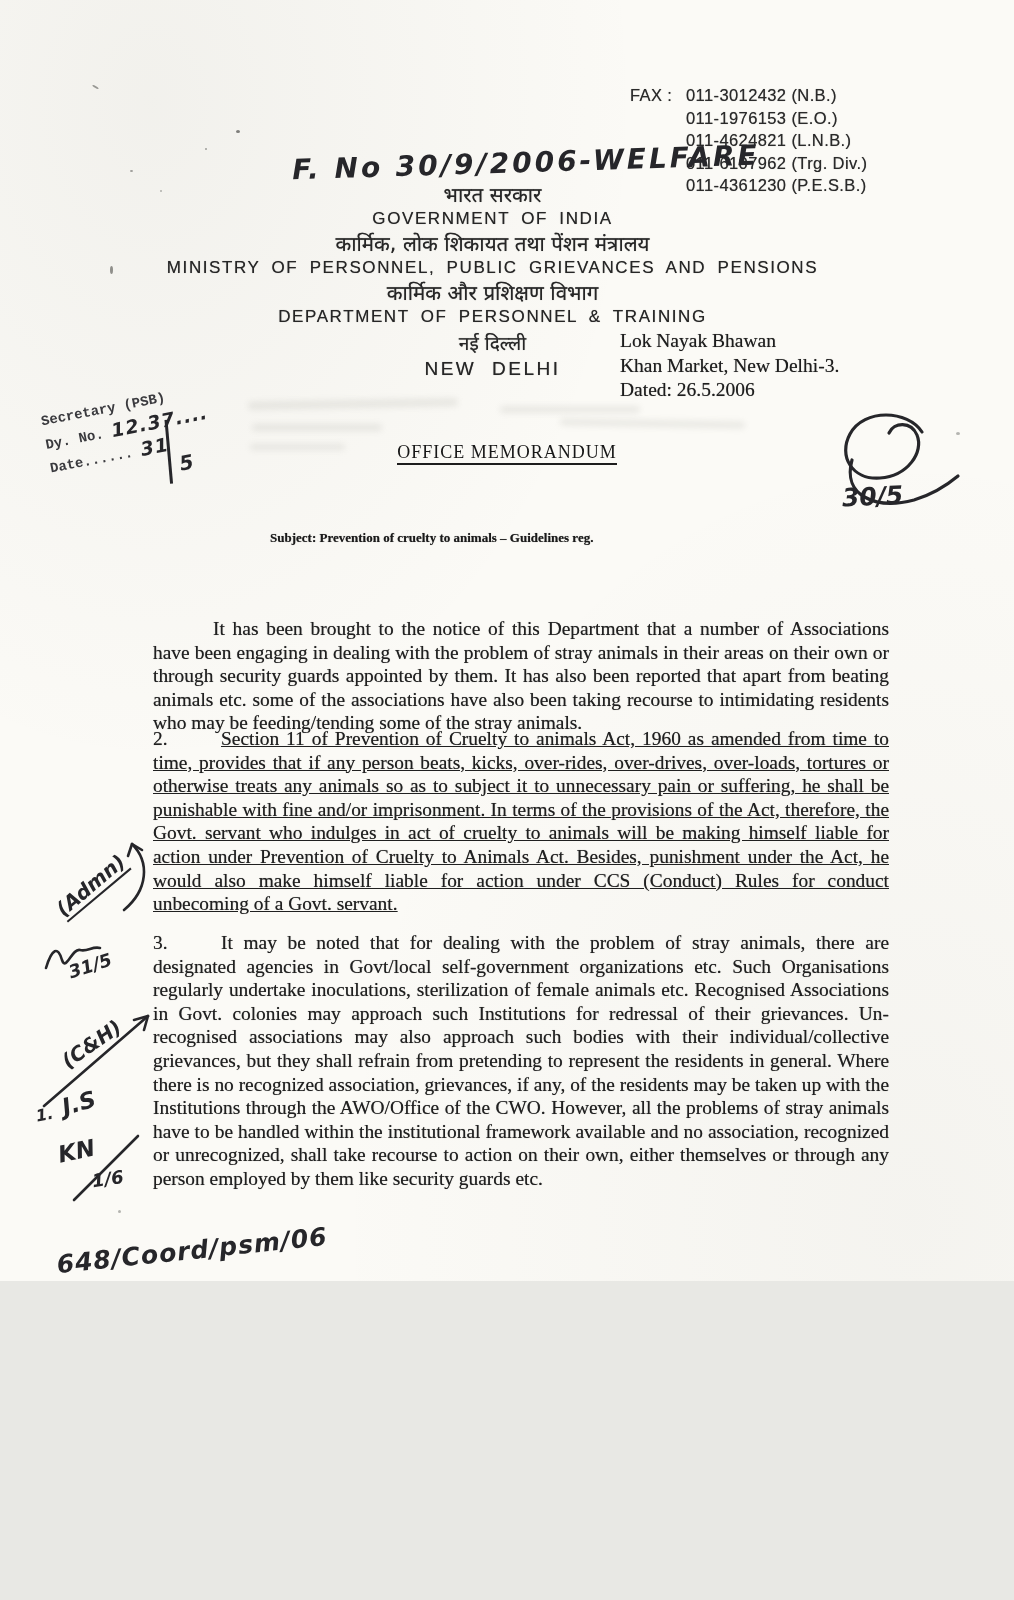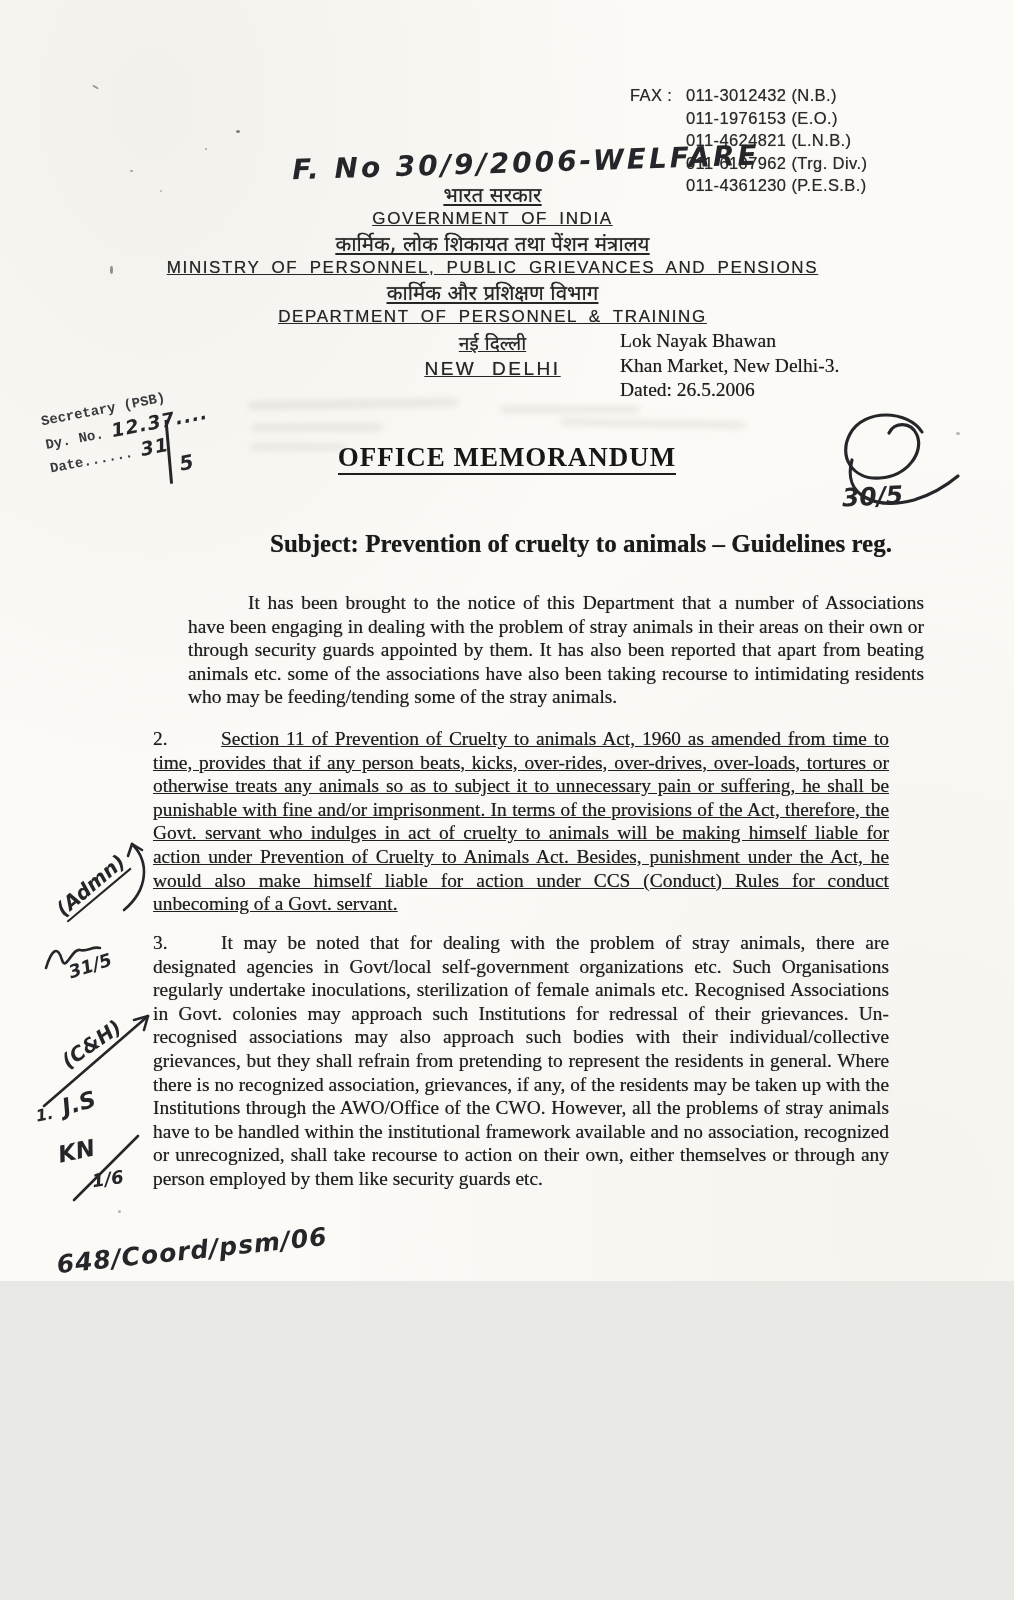--- a/index.html
+++ b/index.html
@@ -38,21 +38,21 @@
 
   
   .file-no {
     position:absolute; left:292px; top:146px;
     font-size:28px; letter-spacing:3px; transform:rotate(-1.8deg);
   }
 
   
   .gov-header {
     position:absolute; left:105px; top:183px; width:775px;
-    text-align:center; color:#262626;text-decoration:underline;
+    text-align:center; color:#262626;
   }
   .gov-header .h-hi { font-size:20.5px; line-height:24px; margin-bottom:1px; }
   .gov-header .h-en { font-size:17px; line-height:21px; letter-spacing:1.6px; word-spacing:5px; margin-bottom:3px; }
   .gov-header .h-city-hi { font-size:19px; margin-top:2px; }
   .gov-header .h-city-en { font-size:19px; letter-spacing:2.5px; word-spacing:8px; margin-top:2px; }
 
   
   .address-block {
     position:absolute; left:620px; top:329px; width:262px;
     font-size:19.5px; line-height:24.5px; color:#1d1d1d;
@@ -73,42 +73,42 @@
   .stamp .below-five { position:absolute; left:128px; top:68px; font-size:20px; }
 
   
   .ghost { position:absolute; background:#8d8d84; opacity:0.16; filter:blur(3px); border-radius:4px; }
 
   
   .memo-title {
     position:absolute; left:0; top:442px; width:1014px; text-align:center;
   }
   .memo-title span {
-    font-size:27px; font-weight:bold; letter-spacing:1px;
+    font-size:18px; font-weight:normal; letter-spacing:1px;
     border-bottom:2.5px solid #1d1d1d; padding-bottom:1px;
     color:#171717;
   }
 
   
   .sig-wrap { position:absolute; left:818px; top:408px; width:170px; height:130px; }
   .sig-note { position:absolute; left:842px; top:482px; font-size:25px; transform:rotate(-3deg); }
 
   
   .subject-line {
     position:absolute; left:270px; top:530px;
-    font-size:25px; font-weight:bold; color:#1a1a1a;
+    font-size:13px; font-weight:bold; color:#1a1a1a;
   }
 
   
   .body-text {
     position:absolute; left:153px; width:736px;
     font-size:19.4px; line-height:23.6px; text-align:justify;
     color:#202020;
   }
-  .p1 { top:591px; text-indent:60px;margin-left:35px; }
+  .p1 { top:617px; text-indent:60px; }
   .p2 { top:727px;text-decoration:underline; }
   .p3 { top:931px; }
   .pnum { display:inline-block; min-width:68px; text-indent:0; }
 
   
   .mn { position:absolute; }
   .mn-admn { left:50px; top:873px; font-size:20px; transform:rotate(-40deg); border-bottom:2px solid #26262a; padding-bottom:0; }
   .mn-315 { left:68px; top:955px; font-size:18px; transform:rotate(-18deg); }
   .mn-cosh { left:58px; top:1032px; font-size:20px; transform:rotate(-35deg); }
   .mn-js { left:62px; top:1090px; font-size:23px; transform:rotate(-16deg); }

